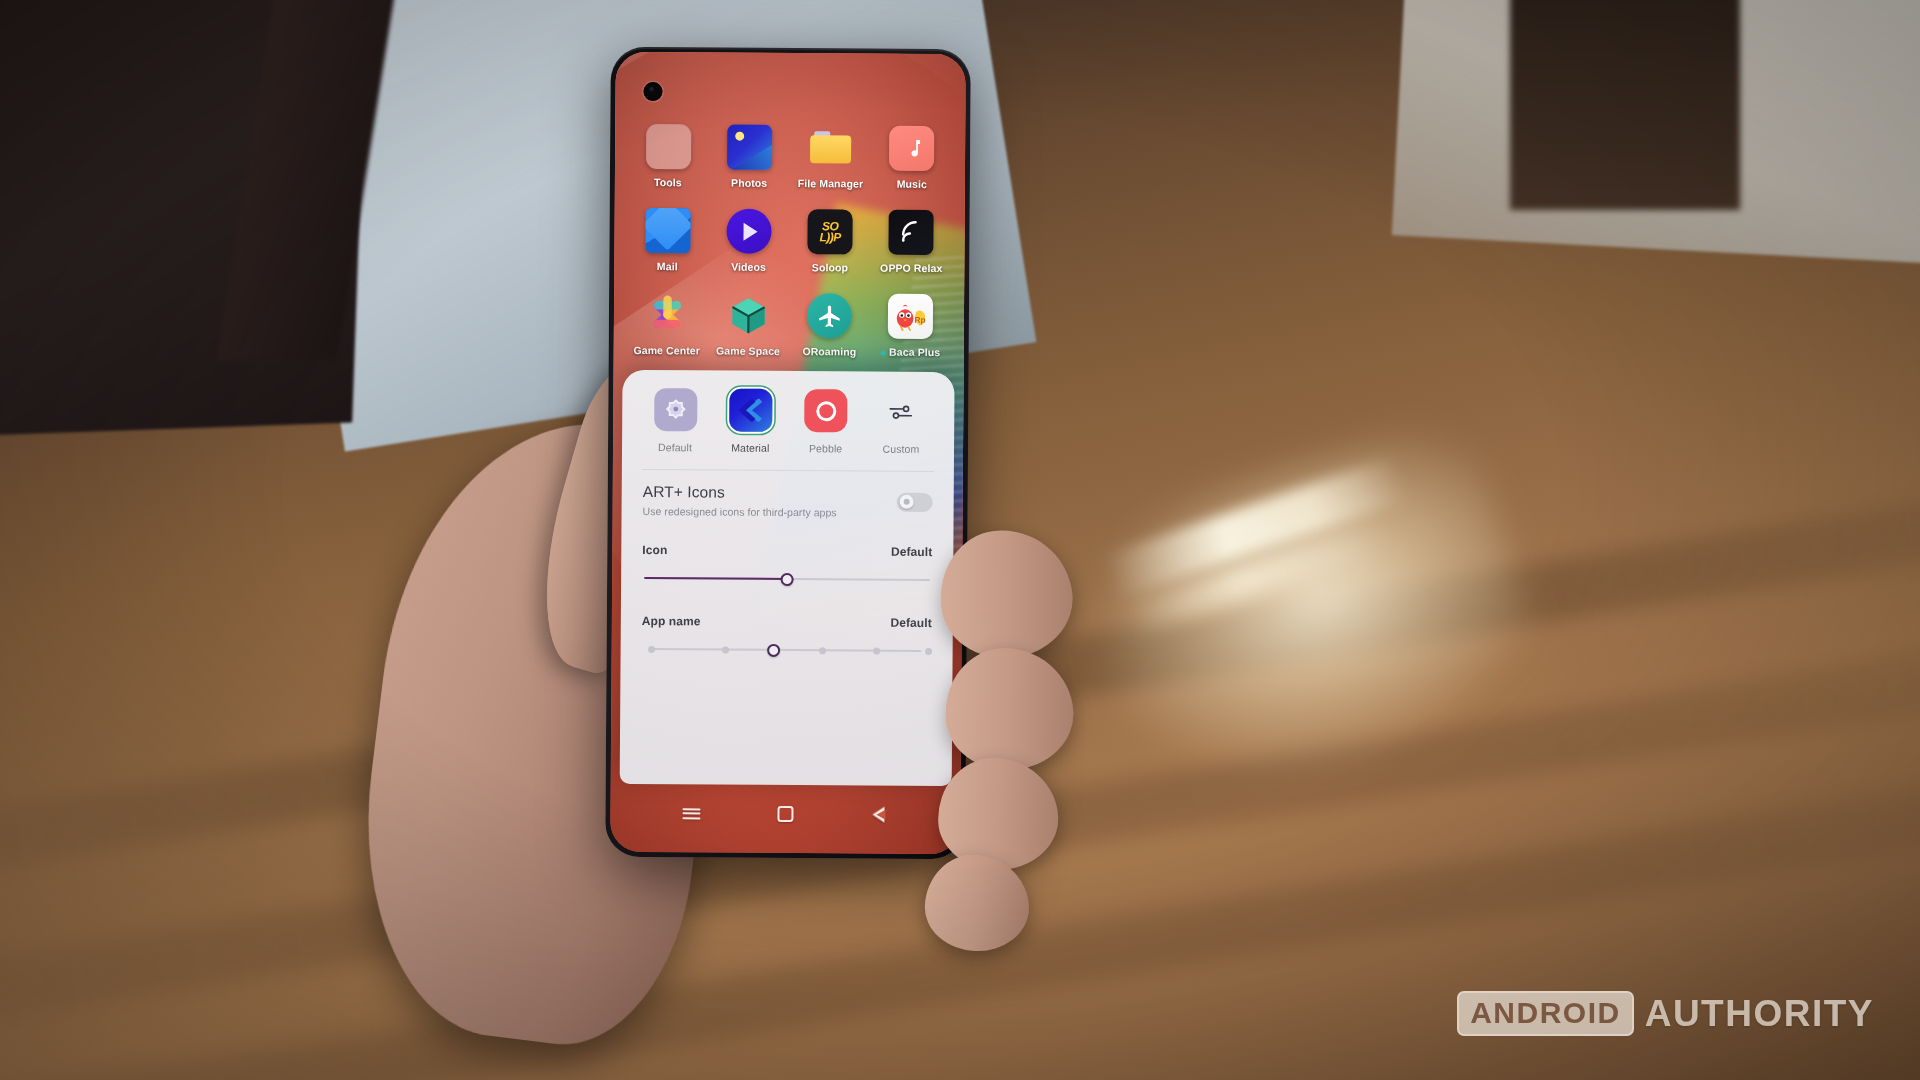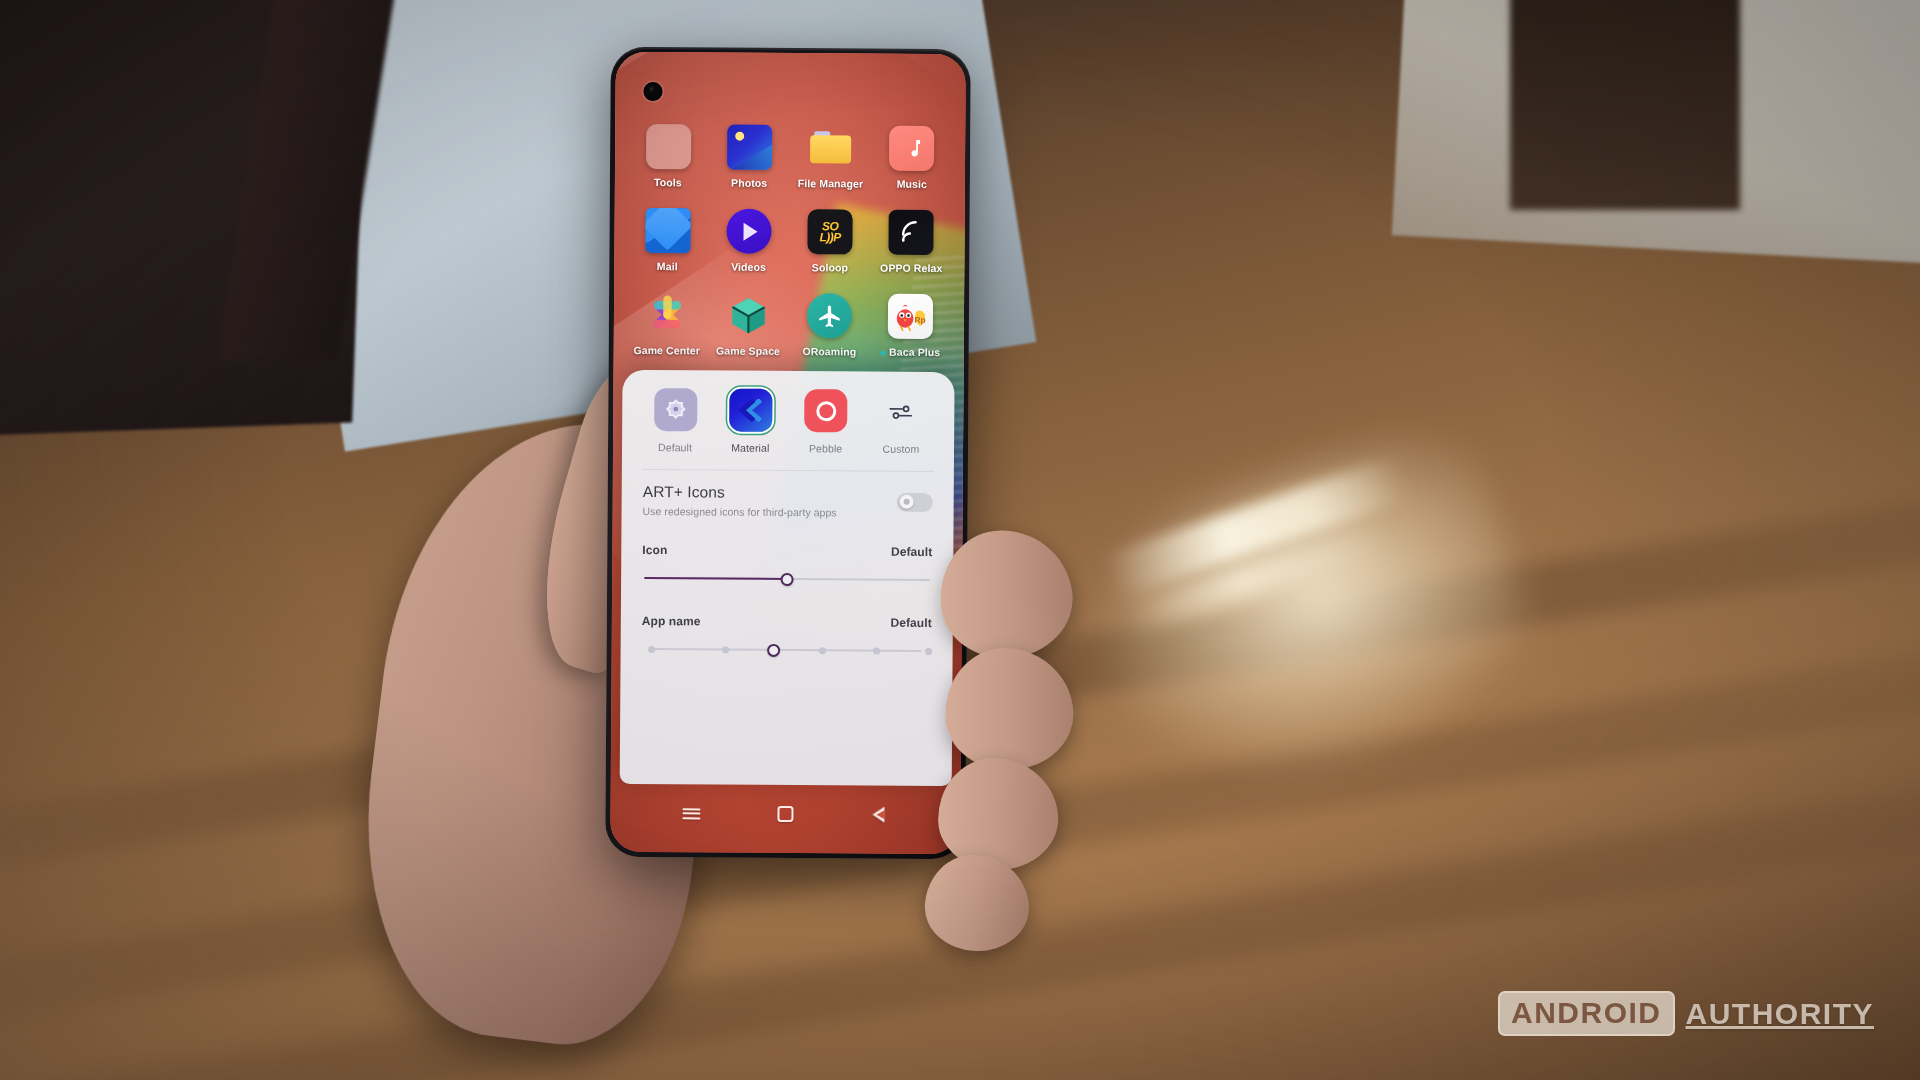--- a/index.html
+++ b/index.html
@@ -372,24 +372,23 @@
   }
   .wm-box {
     border:2.5px solid rgba(255,245,235,.8); border-radius:7px;
     padding:5px 11px 6px 11px;
     font-size:30px; font-weight:900; letter-spacing:1.5px;
     color:rgba(120,82,62,.95);
     background:rgba(236,226,215,.88);
     line-height:1;
   }
   .wm-text {
-    font-size:30px; font-weight:900; letter-spacing:1.5px;
+    font-size:37px; font-weight:900; letter-spacing:1.5px;
     color:rgba(236,226,215,.9); line-height:1;
     text-shadow:0 1px 3px rgba(0,0,0,.25);
-    text-decoration:underline;
   }
 </style>
 </head>
 <body>
 
 <div id="scene">
 
   <div class="bg-floor"></div>
   <div class="bg-grain1"></div>
   <div class="bg-grain2"></div>

